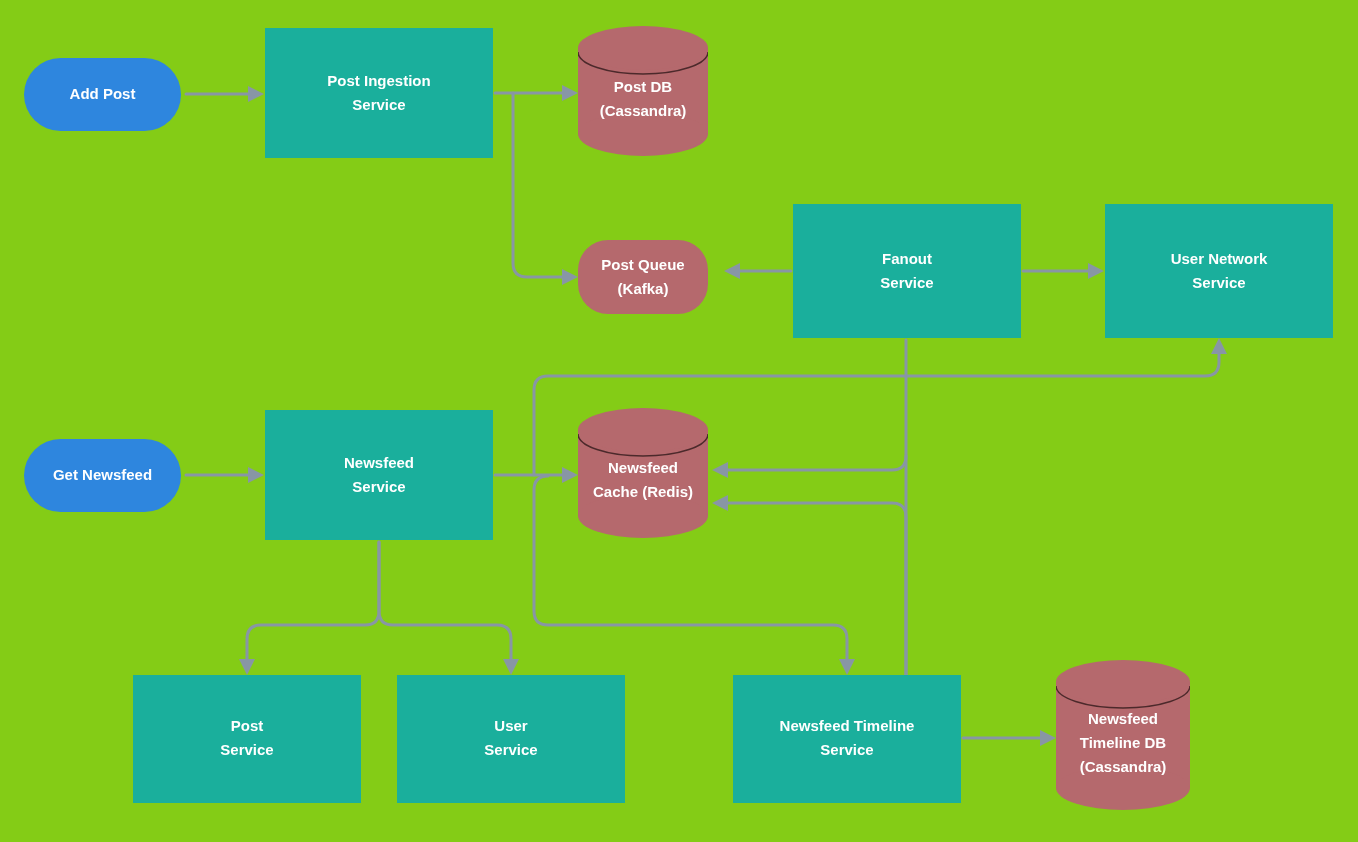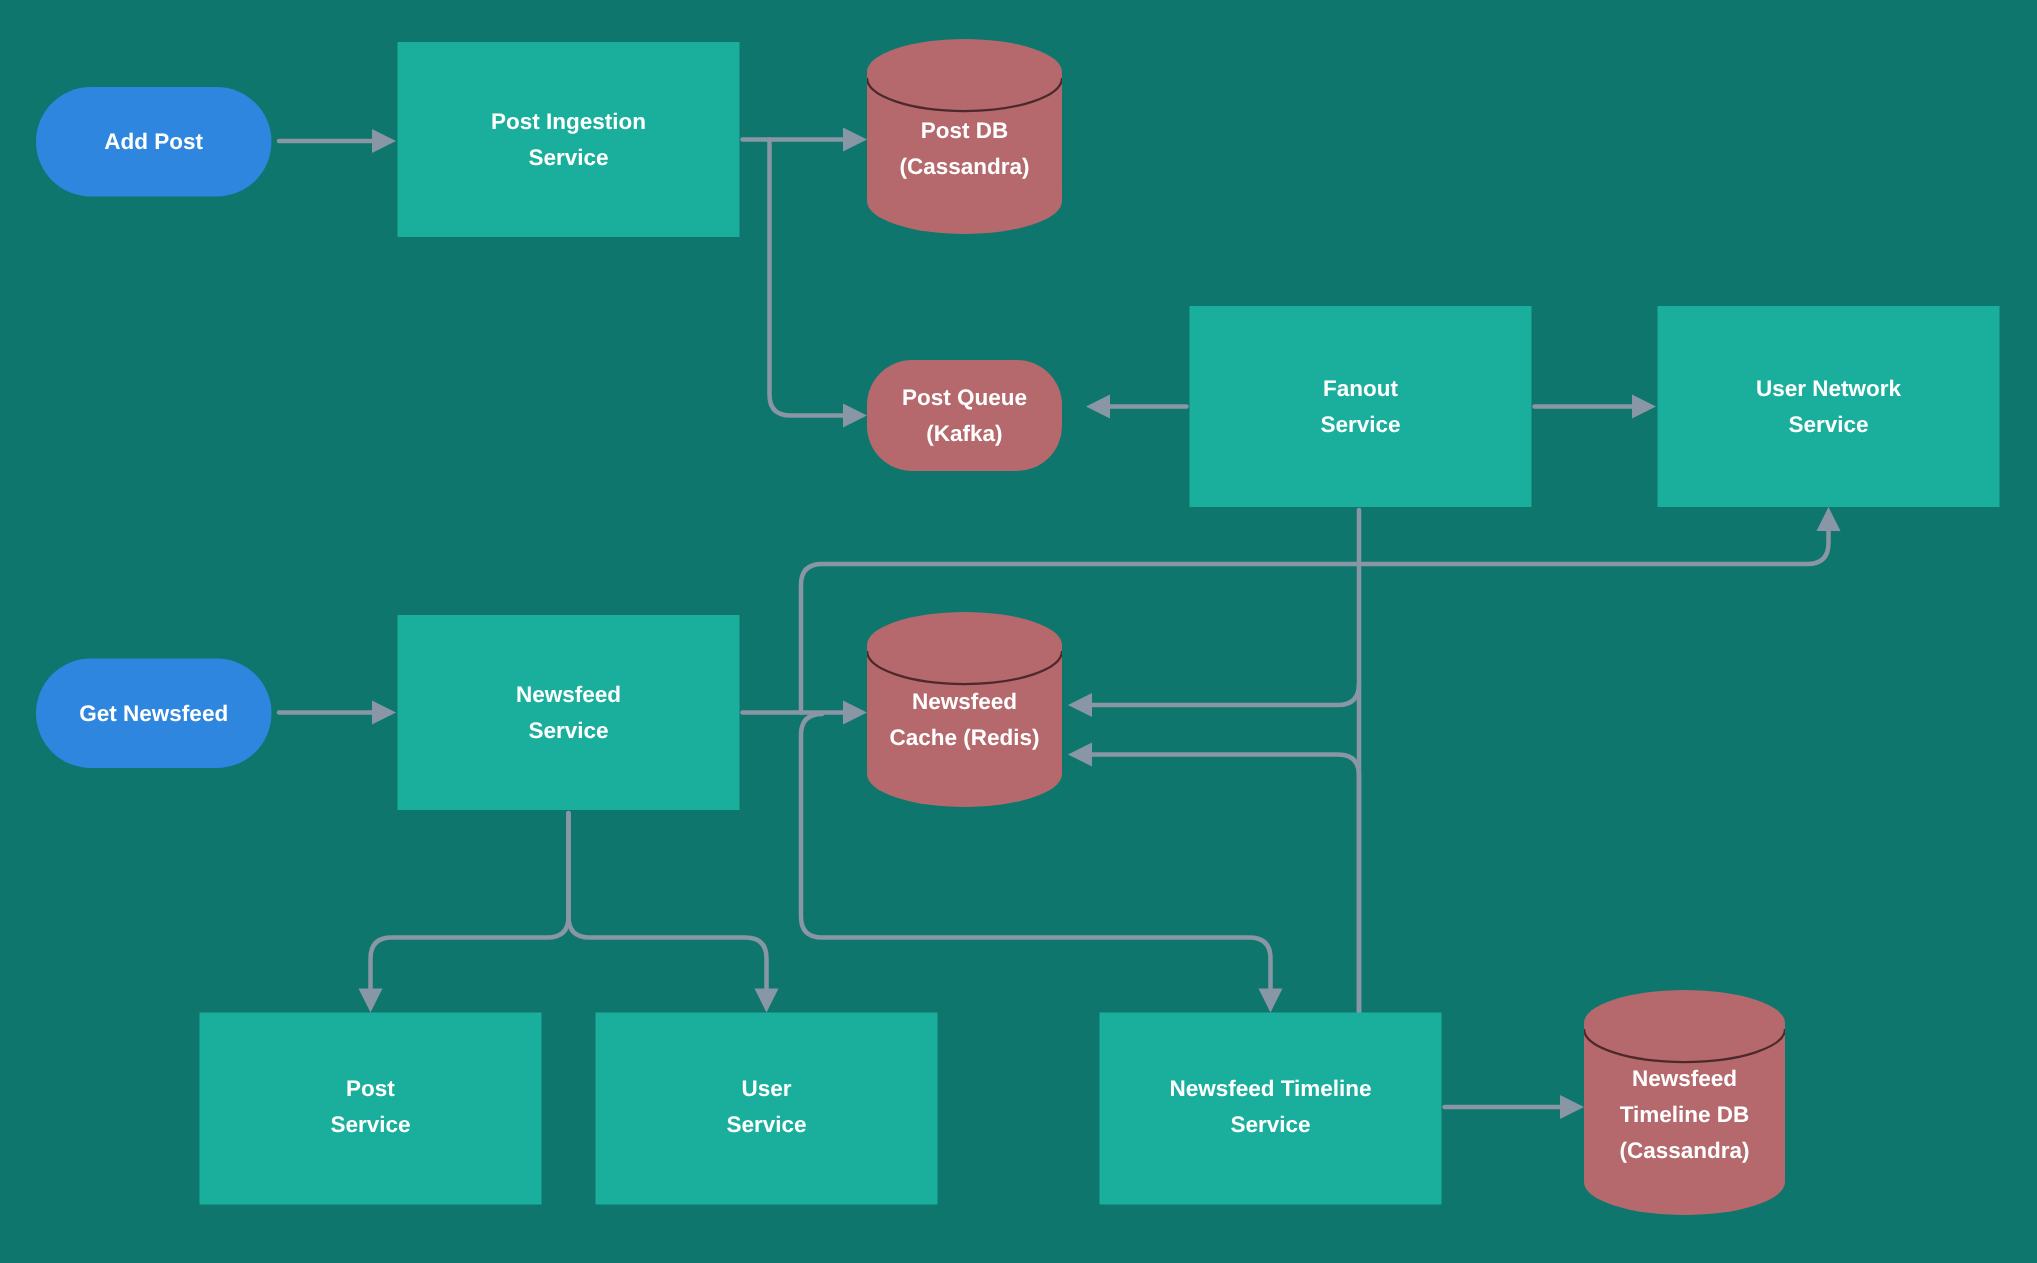--- a/index.html
+++ b/index.html
@@ -5,21 +5,21 @@
 <style>
   html, body {
     margin: 0;
     padding: 0;
     background: #000000;
   }
   #diagram-root {
     position: relative;
     width: 1358px;
     height: 842px;
-    background: #0f766e;
+    background: #84cc16;
     font-family: "Liberation Sans", sans-serif;
     overflow: hidden;
   }
   svg.canvas {
     position: absolute;
     top: 0;
     left: 0;
     width: 1358px;
     height: 842px;
     display: block;

